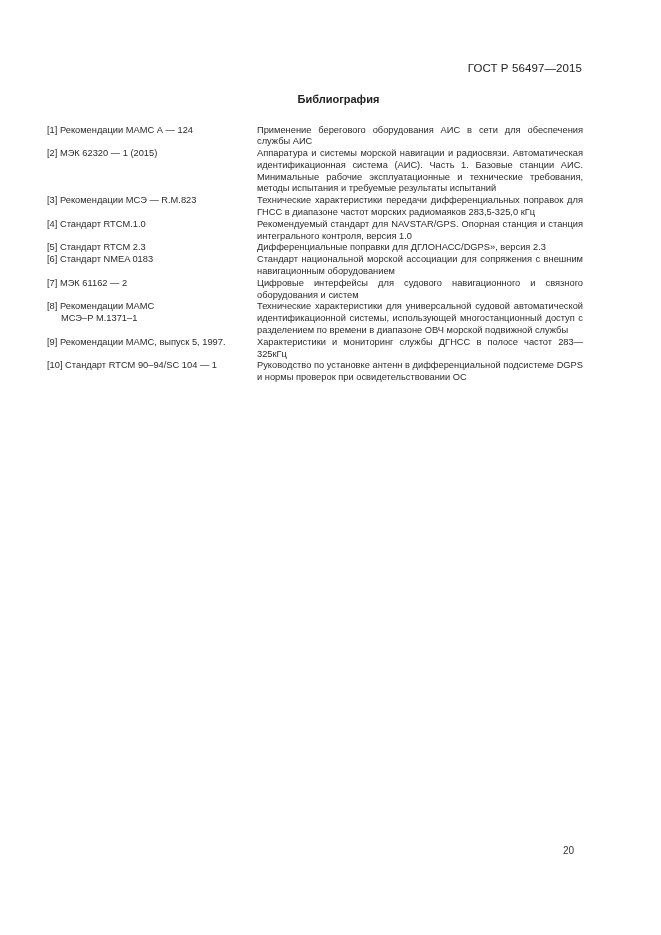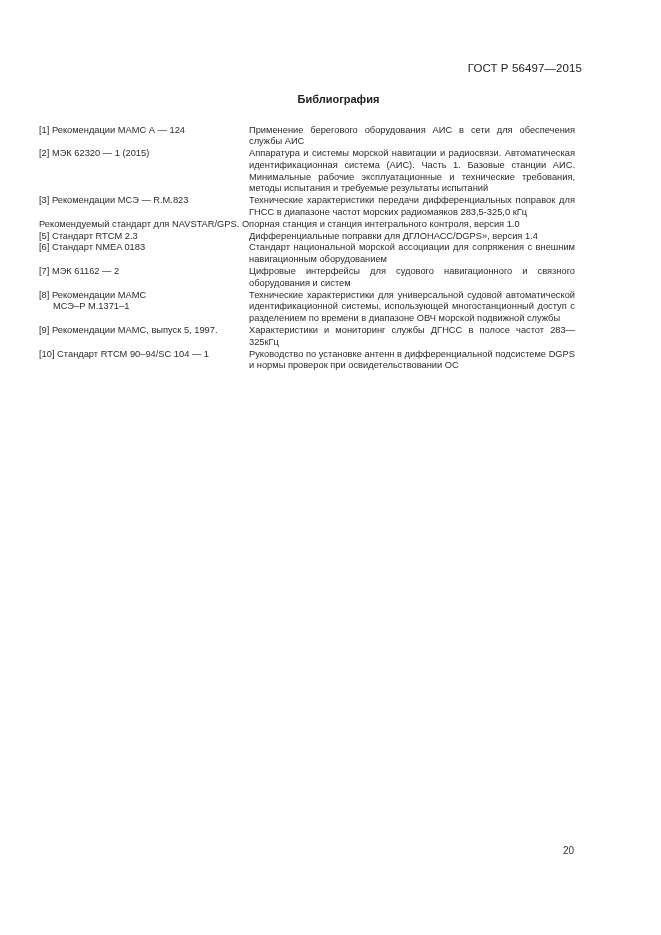--- a/index.html
+++ b/index.html
@@ -1,21 +1,21 @@
 <!DOCTYPE html>
 <html><head>
 <meta charset="utf-8">
 <style>
   html, body { margin: 0; padding: 0; background: #ffffff; }
   body { width: 661px; height: 935px; position: relative; overflow: hidden;
          font-family: "Liberation Sans", sans-serif; color: #2b2b2b; }
   .doc-code { position: absolute; top: 62px; right: 79px; font-size: 11.5px; font-weight: normal; color: #222; letter-spacing: 0.1px; }
   .title { position: absolute; top: 93px; left: 0; width: 100%; text-align: center; font-size: 11px; font-weight: bold; color: #222; }
   .title span { display: inline-block; margin-left: 16px; }
-  .biblio { position: absolute; top: 124.5px; left: 39px; width: 536px; font-size: 9.3px; line-height: 11.8px; }
+  .biblio { position: absolute; top: 124.5px; left: 47px; width: 536px; font-size: 9.3px; line-height: 11.8px; }
   .row { display: flex; }
   .ref { width: 210px; flex: 0 0 210px; }
   .ref .sub { display: block; padding-left: 14px; }
   .desc { flex: 1; text-align: justify; }
   .page-num { position: absolute; top: 845px; right: 87px; font-size: 10px; color: #333; }
 </style>
 </head>
 <body>
 
 <div class="doc-code">ГОСТ Р 56497—2015</div>
@@ -29,25 +29,26 @@
   </div>
   <div class="row">
     <div class="ref"><span>[2] МЭК 62320 — 1 (2015)</span></div>
     <div class="desc">Аппаратура и системы морской навигации и радиосвязи. Автоматическая идентификационная система (АИС). Часть 1. Базовые станции АИС. Минимальные рабочие эксплуатационные и технические требования, методы испытания и требуемые результаты испытаний</div>
   </div>
   <div class="row">
     <div class="ref"><span>[3] Рекомендации МСЭ — R.M.823</span></div>
     <div class="desc">Технические характеристики передачи дифференциальных поправок для ГНСС в диапазоне частот морских радиомаяков 283,5-325,0 кГц</div>
   </div>
   <div class="row">
+    <div class="ref"><span>[4] Стандарт RTCM.1.0</span></div>
     <div class="desc">Рекомендуемый стандарт для NAVSTAR/GPS. Опорная станция и станция интегрального контроля, версия 1.0</div>
   </div>
   <div class="row">
     <div class="ref"><span>[5] Стандарт RTCM 2.3</span></div>
-    <div class="desc">Дифференциальные поправки для ДГЛОНАСС/DGPS», версия 1.4</div>
+    <div class="desc">Дифференциальные поправки для ДГЛОНАСС/DGPS», версия 2.3</div>
   </div>
   <div class="row">
     <div class="ref"><span>[6] Стандарт NMEA 0183</span></div>
     <div class="desc">Стандарт национальной морской ассоциации для сопряжения с внешним навигационным оборудованием</div>
   </div>
   <div class="row">
     <div class="ref"><span>[7] МЭК 61162 — 2</span></div>
     <div class="desc">Цифровые интерфейсы для судового навигационного и связного оборудования и систем</div>
   </div>
   <div class="row">

